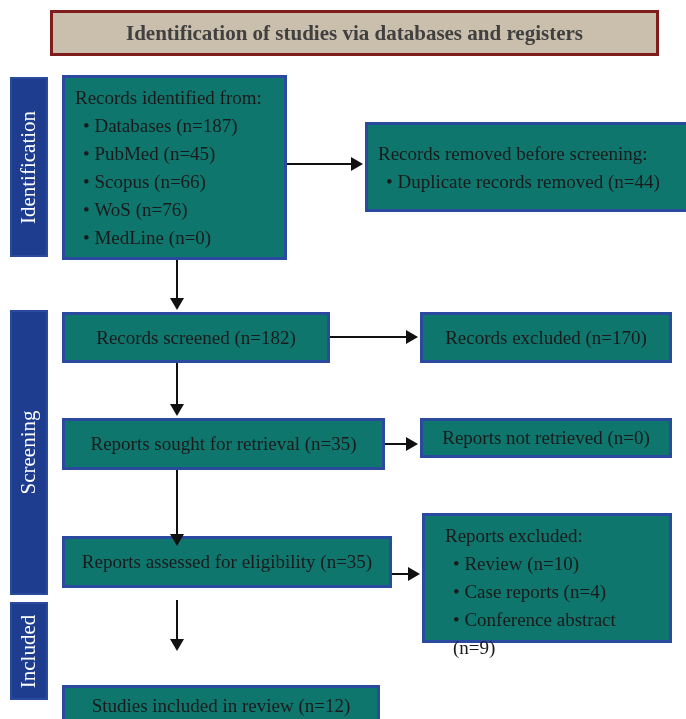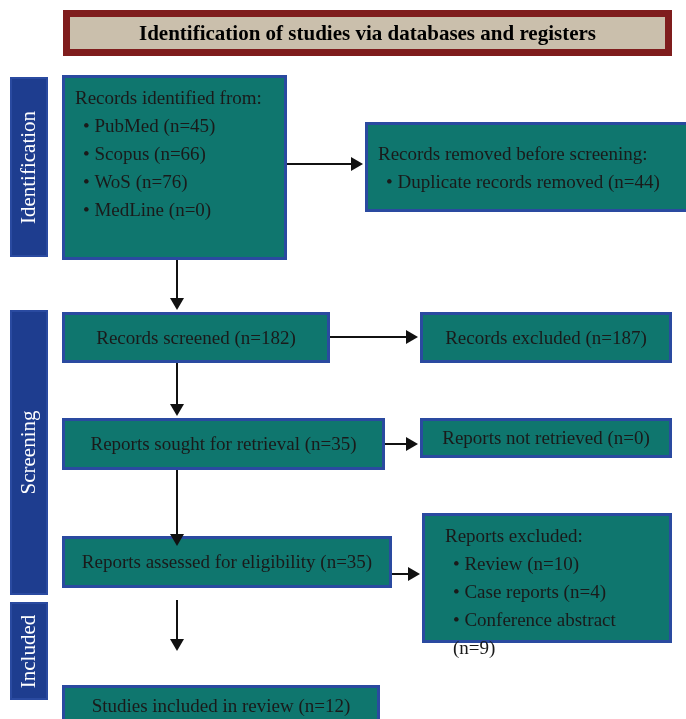--- a/index.html
+++ b/index.html
@@ -1,24 +1,24 @@
 <!DOCTYPE html>
 <html><head>
 <meta charset="utf-8">
 <style>
   html,body { margin:0; padding:0; background:#ffffff; }
   .canvas {
     position:relative; width:686px; height:719px; background:#ffffff;
     font-family:"Liberation Serif", serif; color:#1a1a1a; overflow:hidden;
   }
   .header {
-    position:absolute; left:63px; top:10px; width:609px; height:46px;
-    box-sizing:border-box; background:#cabfac; border:7px solid #7f1d1d;
+    position:absolute; left:50px; top:10px; width:609px; height:46px;
+    box-sizing:border-box; background:#cabfac; border:3px solid #7f1d1d;
     display:flex; align-items:center; justify-content:center;
-    font-weight:bold; font-size:21px; color:#000000;
+    font-weight:bold; font-size:21px; color:#404040;
   }
   .stage {
     position:absolute; left:10px; width:38px; box-sizing:border-box;
     background:#1e3d8f; border:2px solid #2a4aa0;
     display:flex; align-items:center; justify-content:center;
   }
   .stage span {
     transform:rotate(-90deg); white-space:nowrap; color:#ffffff; font-size:21px;
   }
   .box {
@@ -57,40 +57,41 @@
   <div class="stage" style="top:310px; height:285px;">
     <span>Screening</span>
   </div>
   <div class="stage" style="top:602px; height:98px;">
     <span>Included</span>
   </div>
 
   <div class="box multi" style="left:62px; top:75px; width:225px; height:185px;">
     <div>Records identified from:</div>
     <ul class="bullets">
+        <li>Databases (n=187)</li>
         <li>PubMed (n=45)</li>
         <li>Scopus (n=66)</li>
         <li>WoS (n=76)</li>
         <li>MedLine (n=0)</li>
       </ul>
   </div>
 
   <div class="box multi" style="left:365px; top:122px; width:355px; height:90px; display:flex; flex-direction:column; justify-content:center;">
     <div>Records removed before screening:</div>
     <ul class="bullets">
         <li>Duplicate records removed (n=44)</li>
       </ul>
   </div>
 
   <div class="box single" style="left:62px; top:312px; width:268px; height:51px;">
     <span>Records screened (n=182)</span>
   </div>
 
   <div class="box single" style="left:420px; top:312px; width:252px; height:51px;">
-    <span>Records excluded (n=187)</span>
+    <span>Records excluded (n=170)</span>
   </div>
 
   <div class="box single" style="left:62px; top:418px; width:323px; height:52px;">
     <span>Reports sought for retrieval (n=35)</span>
   </div>
 
   <div class="box single" style="left:420px; top:418px; width:252px; height:40px;">
     <span>Reports not retrieved (n=0)</span>
   </div>
 

